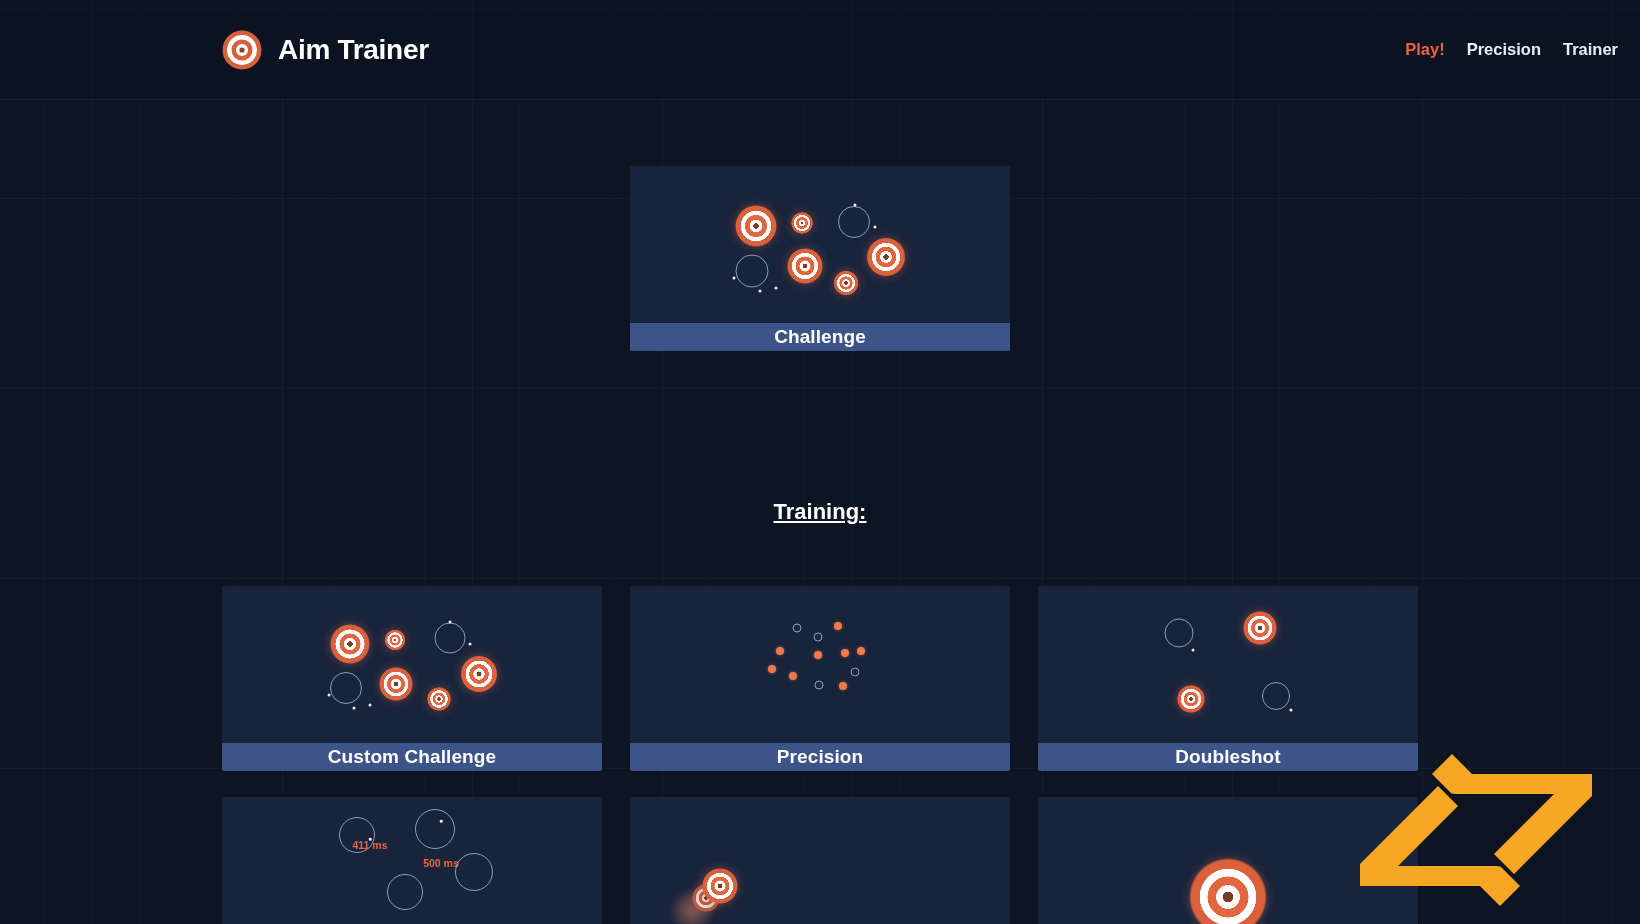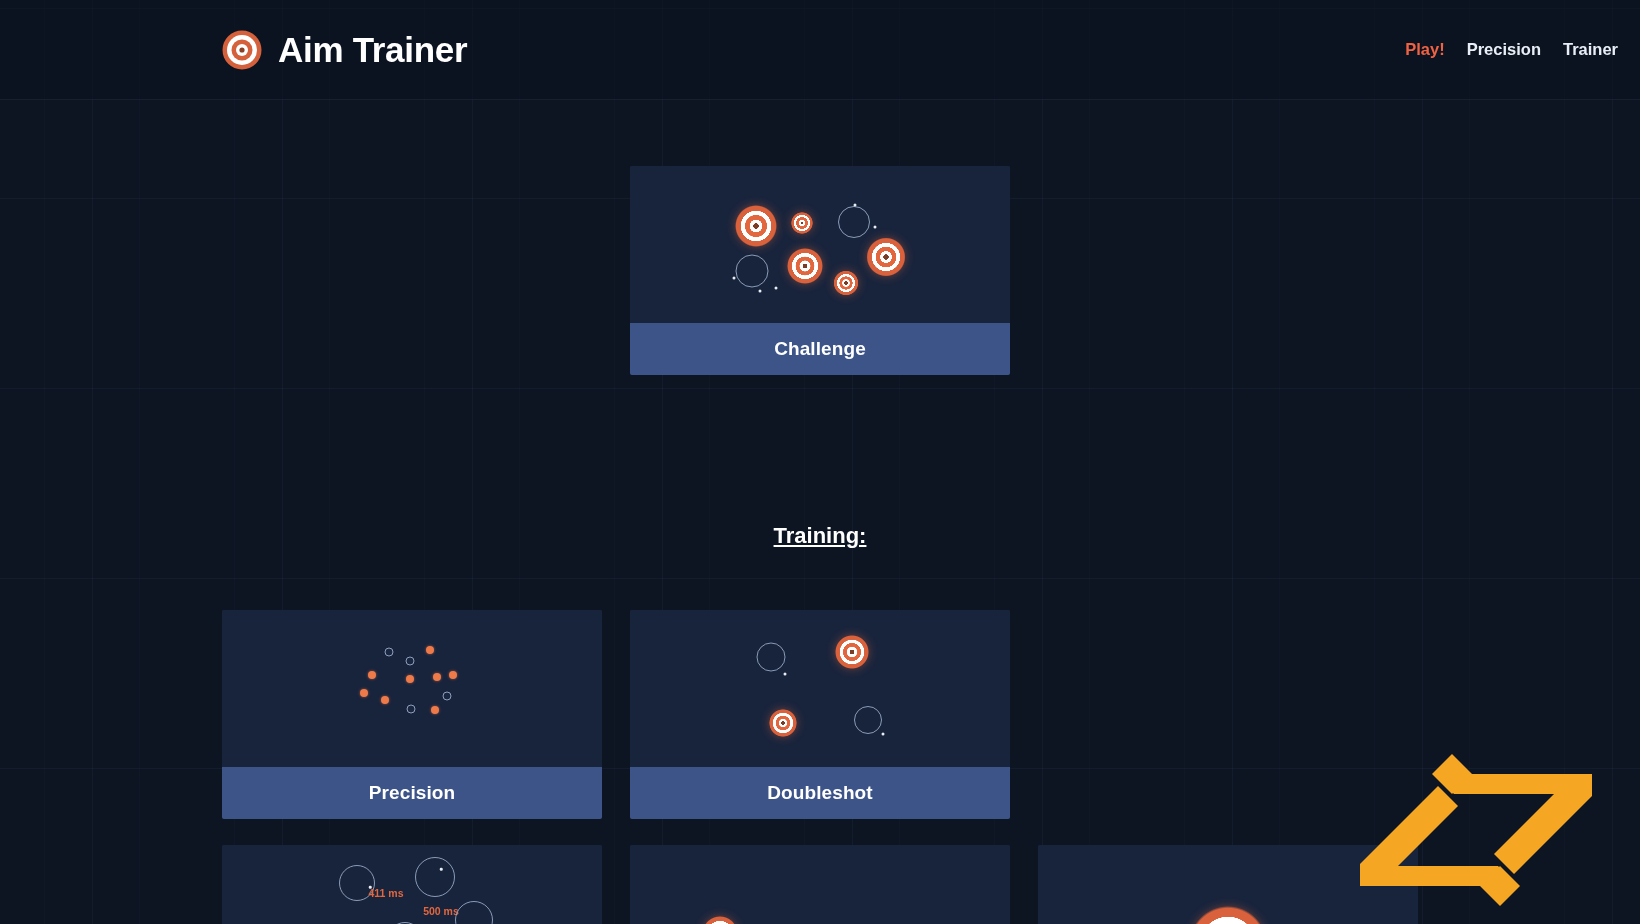--- a/index.html
+++ b/index.html
@@ -52,21 +52,21 @@
   }
 
   .brand {
     display: flex;
     align-items: center;
     gap: 16px;
     margin-left: 222px;
     cursor: pointer;
   }
   .brand-title {
-    font-size: 35px;
+    font-size: 28px;
     font-weight: bold;
     letter-spacing: -0.3px;
     color: #ffffff;
     white-space: nowrap;
   }
 
   .nav {
     margin-left: auto;
     margin-right: 22px;
     display: flex;
@@ -103,21 +103,21 @@
     cursor: pointer;
     box-shadow: 0 1px 0 rgba(255,255,255,0.03) inset;
   }
   .card-art {
     position: relative;
     height: 157px;
     overflow: hidden;
     background: #18243c;
   }
   .card-label {
-    height: 52px;
+    height: 28px;
     background: #3d5488;
     display: flex;
     align-items: center;
     justify-content: center;
     font-size: 19px;
     font-weight: bold;
     color: #ffffff;
     letter-spacing: 0.1px;
   }
 
@@ -254,20 +254,37 @@
         <div class="spark" style="left:146px;top:122px;width:3px;height:3px;"></div>
       </div>
       <div class="card-label">Challenge</div>
     </div>
   </div>
 
   <h2 class="section-title">Training:</h2>
 
   <div class="training-grid">
 
+    <div class="card">
+      <div class="card-art">
+        <div class="tgt" style="left:128px;top:58px;width:40px;height:40px;"></div>
+        <div class="tgt" style="left:173px;top:54px;width:21px;height:21px;"></div>
+        <div class="tgt" style="left:174px;top:98px;width:34px;height:34px;"></div>
+        <div class="tgt" style="left:217px;top:113px;width:24px;height:24px;"></div>
+        <div class="tgt" style="left:257px;top:88px;width:37px;height:37px;"></div>
+        <div class="ring" style="left:228px;top:52px;width:31px;height:31px;"></div>
+        <div class="ring" style="left:124px;top:102px;width:32px;height:32px;"></div>
+        <div class="spark" style="left:228px;top:36px;width:3px;height:3px;"></div>
+        <div class="spark" style="left:248px;top:58px;width:3px;height:3px;"></div>
+        <div class="spark" style="left:107px;top:109px;width:3px;height:3px;"></div>
+        <div class="spark" style="left:132px;top:122px;width:3px;height:3px;"></div>
+        <div class="spark" style="left:148px;top:119px;width:3px;height:3px;"></div>
+      </div>
+      <div class="card-label">Custom Challenge</div>
+    </div>
 
     <div class="card">
       <div class="card-art">
         <div class="dot hollow" style="left:167px;top:42px;width:9px;height:9px;"></div>
         <div class="dot hollow" style="left:188px;top:51px;width:9px;height:9px;"></div>
         <div class="dot" style="left:208px;top:40px;width:8px;height:8px;"></div>
         <div class="dot" style="left:150px;top:65px;width:8px;height:8px;"></div>
         <div class="dot" style="left:188px;top:69px;width:8px;height:8px;"></div>
         <div class="dot" style="left:215px;top:67px;width:8px;height:8px;"></div>
         <div class="dot" style="left:231px;top:65px;width:8px;height:8px;"></div>
@@ -291,21 +308,21 @@
       </div>
       <div class="card-label">Doubleshot</div>
     </div>
   </div>
 
   <div class="training-grid row2">
 
     <div class="card">
       <div class="card-art">
         <div class="ring" style="left:135px;top:38px;width:36px;height:36px;"></div>
-        <div class="ms-label" style="left:164px;top:48px;">411 ms</div>
+        <div class="ms-label" style="left:148px;top:48px;">411 ms</div>
 
         <div class="ring" style="left:213px;top:32px;width:40px;height:40px;"></div>
         <div class="ms-label" style="left:219px;top:66px;">500 ms</div>
 
         <div class="ring" style="left:252px;top:75px;width:38px;height:38px;"></div>
 
         <div class="ring" style="left:183px;top:95px;width:36px;height:36px;"></div>
 
         <div class="spark" style="left:219px;top:24px;width:2.5px;height:2.5px;"></div>
         <div class="spark" style="left:148px;top:42px;width:2.5px;height:2.5px;"></div>

